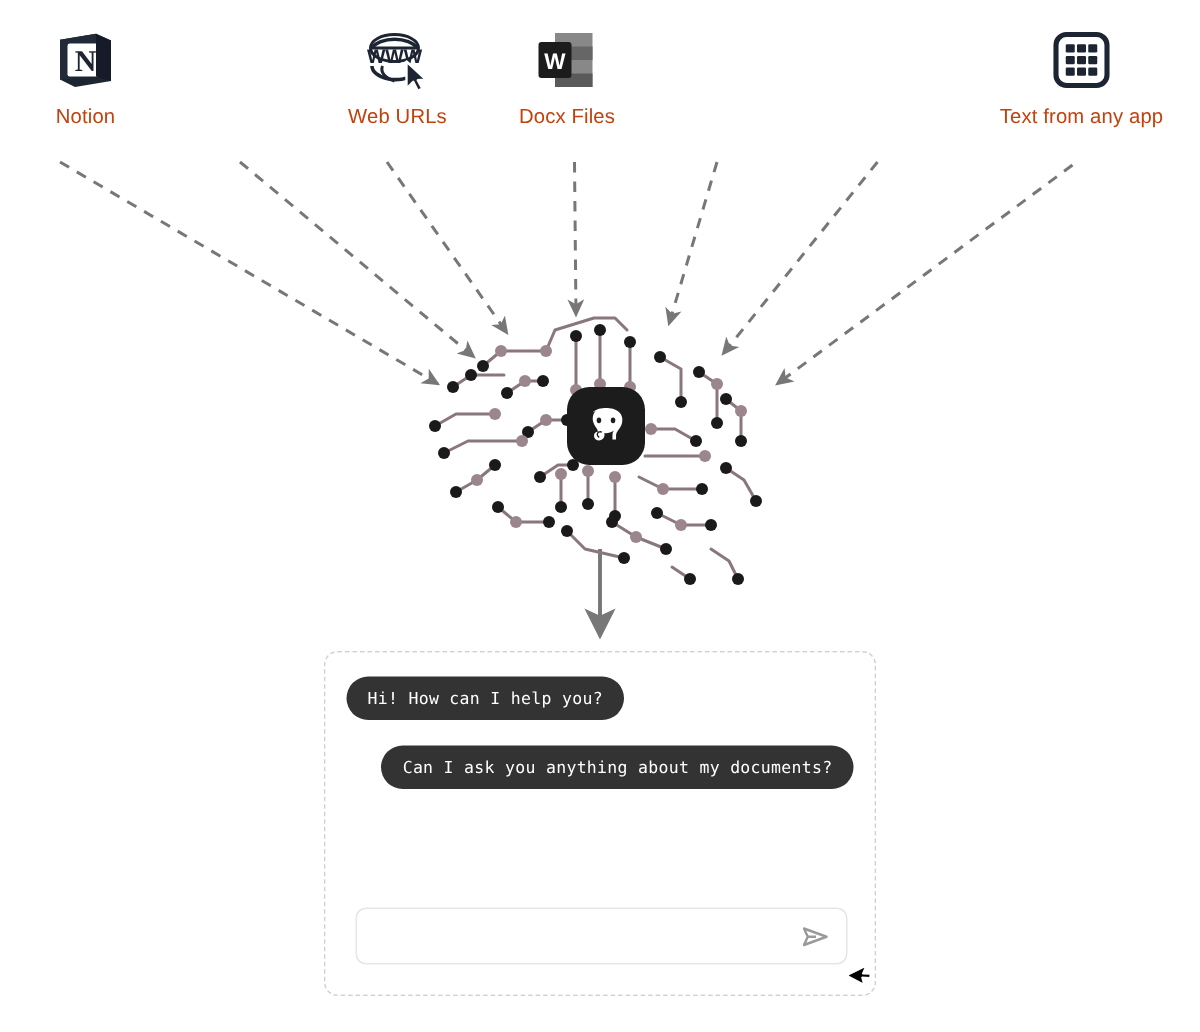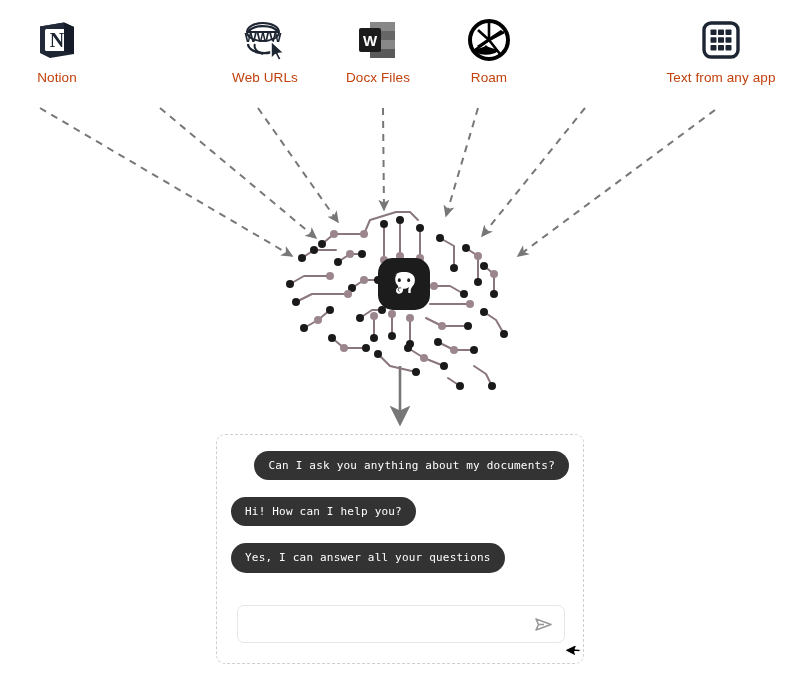--- a/index.html
+++ b/index.html
@@ -193,31 +193,20 @@
         <rect x="15" y="5" width="25" height="36" fill="#888888"></rect>
         <rect x="15" y="14" width="25" height="9" fill="#666666"></rect>
         <rect x="15" y="32" width="25" height="9" fill="#5a5a5a"></rect>
         <rect x="4" y="11" width="22" height="24" rx="2" fill="#1c1c1c"></rect>
         <text x="15" y="29" font-family="'Liberation Sans',sans-serif" font-size="15" font-weight="bold" fill="#ffffff" text-anchor="middle">W</text>
       </svg>
     </div>
     <div class="source-label">Docx Files</div>
   </div>
 
-  <div class="source-item" style="left:489px">
-    <div class="source-glyph">
-      <svg width="46" height="46" viewBox="0 0 46 46">
-        <circle cx="23" cy="23" r="19" fill="none" stroke="#000000" stroke-width="4"></circle>
-        <path d="M23 5 L23 23 M23 23 L9 33 M23 23 L38 15 M23 23 L34 37 M23 23 L12 13" stroke="#000000" stroke-width="2.6" fill="none"></path>
-        <path d="M8 34 c4 -4 9 -2 12 -6 c3 4 8 2 12 6 c-5 5 -19 5 -24 0 Z" fill="#000000"></path>
-        <path d="M36 14 L12 30" stroke="#000000" stroke-width="3" fill="none"></path>
-      </svg>
-    </div>
-    <div class="source-label">Roam</div>
-  </div>
 
 
   <div class="source-item" style="left:721px">
     <div class="source-glyph">
       <svg width="46" height="46" viewBox="0 0 46 46">
         <rect x="6" y="6" width="34" height="34" rx="7" fill="none" stroke="#1d2432" stroke-width="3.4"></rect>
         <g fill="#1d2432">
           <rect x="12.5" y="12.5" width="6" height="5.5" rx="0.8"></rect>
           <rect x="20.0" y="12.5" width="6" height="5.5" rx="0.8"></rect>
           <rect x="27.5" y="12.5" width="6" height="5.5" rx="0.8"></rect>
@@ -361,28 +350,25 @@
              c-1 -1.3 -2.1 -2.6 -2.6 -4.6 c-0.6 -2.4 -0.4 -5.4 1.6 -7.4 Z" fill="#ffffff"></path>
     <ellipse cx="15.3" cy="16.2" rx="1.5" ry="1.9" fill="#1c1c1c"></ellipse>
     <ellipse cx="24.7" cy="16.2" rx="1.5" ry="1.9" fill="#1c1c1c"></ellipse>
     <path d="M15.5 27.5 c-1.1 -0.4 -1.6 -1.7 -1.1 -2.7 c0.5 -1 1.9 -1.3 2.8 -0.6" fill="none" stroke="#1c1c1c" stroke-width="0.9"></path>
   </svg>
 </div>
 
 <div id="chat-panel">
 
   <div id="chat-messages">
+    <div class="msg-row left">
+      <div class="bubble">Hi! How can I help you?</div>
+    </div>
     <div class="msg-row right">
       <div class="bubble">Can I ask you anything about my documents?</div>
-    </div>
-    <div class="msg-row left">
-      <div class="bubble">Hi! How can I help you?</div>
-    </div>
-    <div class="msg-row left">
-      <div class="bubble">Yes, I can answer all your questions</div>
     </div>
   </div>
 
   <div id="chat-input-wrap">
     <input id="chat-input" type="text" autofocus="" placeholder="" style="">
     <span id="send-icon">
       <svg width="17" height="15" viewBox="0 0 17 15">
         <path d="M1 2 L16 7.5 L1 13 L3.5 7.5 Z" fill="none" stroke="#9a9a9a" stroke-width="1.6" stroke-linejoin="round"></path>
         <path d="M3.5 7.5 L9 7.5" stroke="#9a9a9a" stroke-width="1.6"></path>
       </svg>

